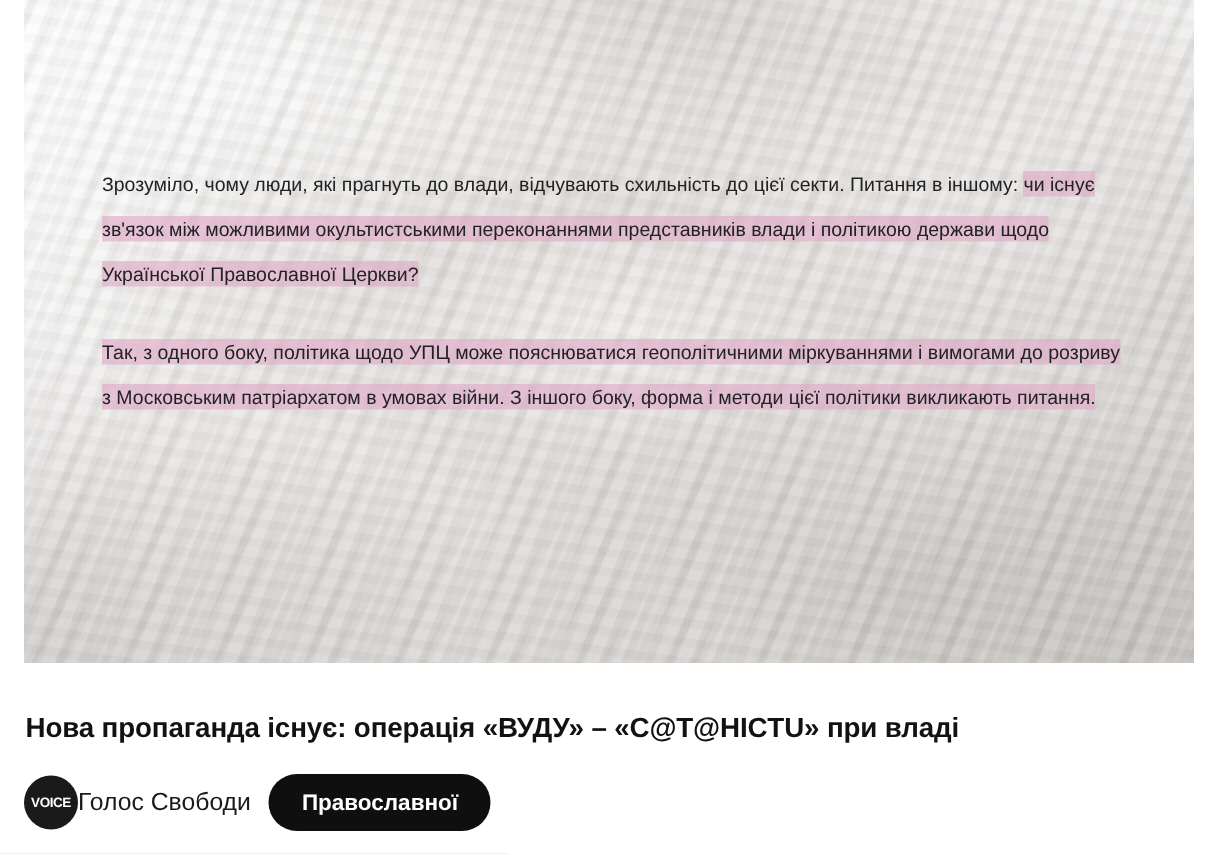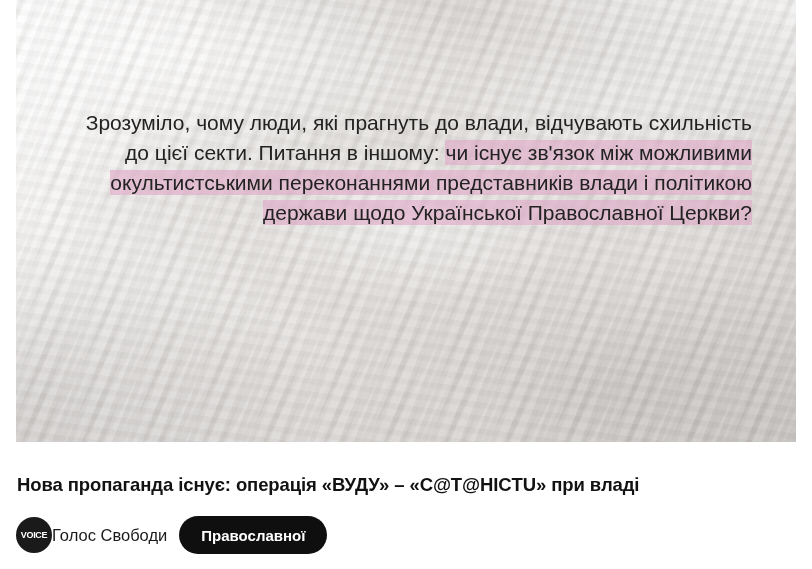--- a/index.html
+++ b/index.html
@@ -61,25 +61,24 @@
   }
   .hero-text {
     position: absolute;
     left: 52px;
     top: 108px;
     width: 684px;
     z-index: 3;
   }
   .para {
     margin: 0 0 22px 0;
-    font-size: 21px;
+    font-size: 13px;
     line-height: 30px;
     color: #222222;
     font-family: "Liberation Sans", sans-serif;
-    text-align: right;
   }
   .para:last-child { margin-bottom: 0; }
   .hl {
     background: #e8c4d8;
     background: rgba(223, 168, 198, 0.62);
     padding: 1px 0;
     box-decoration-break: clone;
     -webkit-box-decoration-break: clone;
   }
 
@@ -139,20 +138,21 @@
 </style>
 </head>
 <body>
 
 <div class="page">
 
   <div class="hero">
     <div class="paper"></div>
     <div class="hero-text">
       <p class="para"><span>Зрозуміло, чому люди, які прагнуть до влади, відчувають схильність до цієї секти. Питання в іншому: </span><span class="hl">чи існує зв'язок між можливими окультистськими переконаннями представників влади і політикою держави щодо Української Православної Церкви?</span></p>
+      <p class="para"><span class="hl">Так, з одного боку, політика щодо УПЦ може пояснюватися геополітичними міркуваннями і вимогами до розриву з Московським патріархатом в умовах війни. З іншого боку, форма і методи цієї політики викликають питання.</span></p>
     </div>
   </div>
 
   <h1 class="headline">Нова пропаганда існує: операція «ВУДУ» – «C@T@HICTU» при владі</h1>
 
   <div class="footer">
     <div class="avatar">
         <span>VOICE</span>
       </div>
     <div class="channel-name">Голос Свободи</div>

